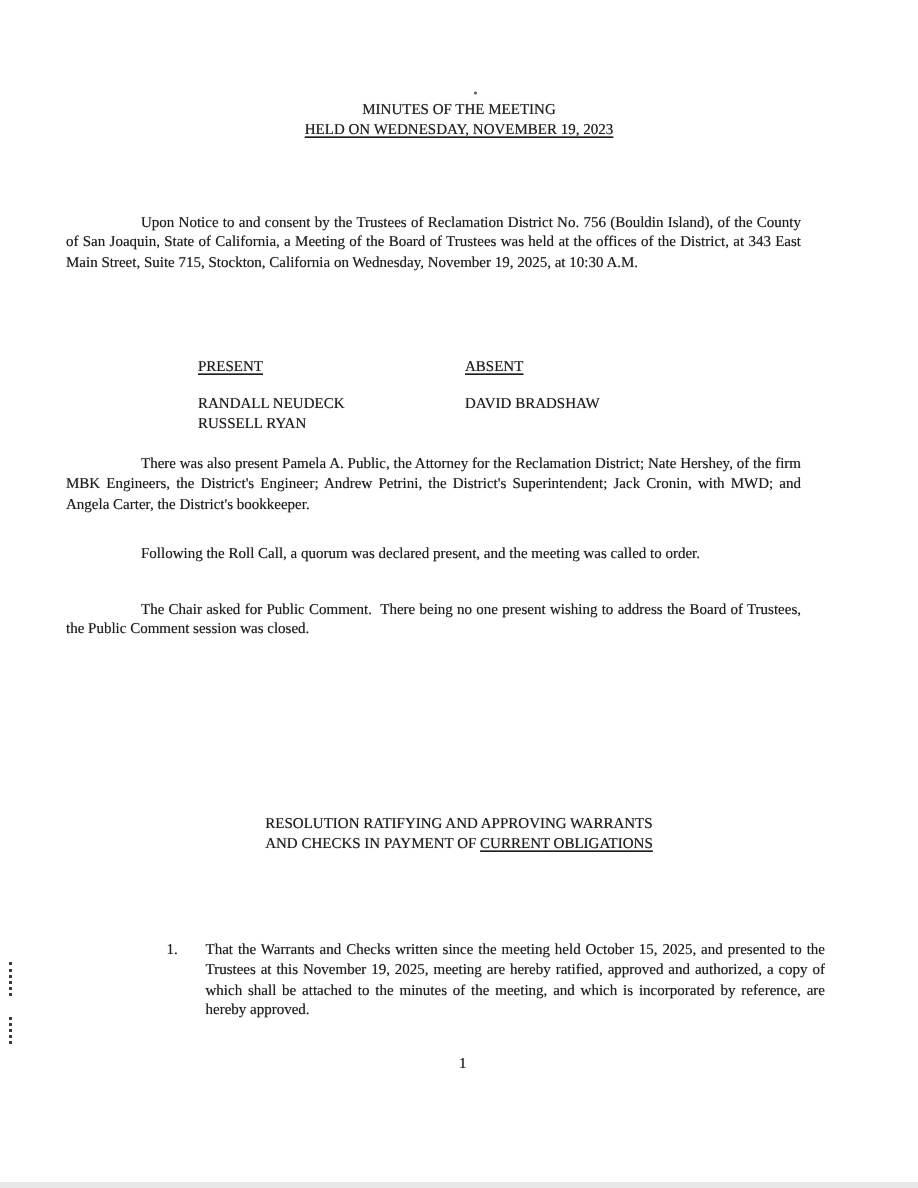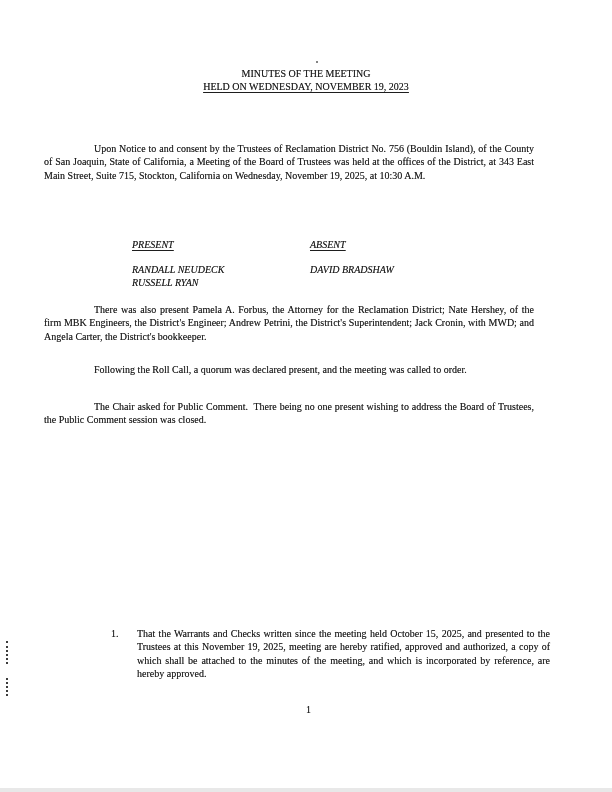--- a/index.html
+++ b/index.html
@@ -33,21 +33,21 @@
     width: 612px;
     text-align: center;
   }
   .center {
     position: absolute;
     left: 0;
     width: 612px;
     text-align: center;
   }
   .u { text-decoration: underline; text-underline-offset: 2px; }
-  .name-block { position: absolute; font-style: italic; }
+  .name-block { position: absolute; }
   .page-number { position: absolute; }
   
   .dot-artifact {
     position: absolute;
     left: 316px; top: 61px;
     width: 2px; height: 2px;
     background: #5a5a5a;
     border-radius: 50%;
   }
   .vline-artifact {
@@ -76,28 +76,32 @@
   <p class="para" style="top:142px">Upon Notice to and consent by the Trustees of Reclamation District No. 756 (Bouldin Island), of the County of San Joaquin, State of California, a Meeting of the Board of Trustees was held at the offices of the District, at 343 East Main Street, Suite 715, Stockton, California on Wednesday, November 19, 2025, at 10:30 A.M.</p>
 
 
   <div class="name-block u" style="left:132px; top:238px">PRESENT</div>
   <div class="name-block u" style="left:310px; top:238px">ABSENT</div>
 
   <div class="name-block" style="left:132px; top:263px">RANDALL NEUDECK</div>
   <div class="name-block" style="left:132px; top:276px">RUSSELL RYAN</div>
   <div class="name-block" style="left:310px; top:263px">DAVID BRADSHAW</div>
 
-  <p class="para" style="top:303px">There was also present Pamela A. Forbus, the Attorney for the Reclamation District; Nate Hershey, of the firm MBK Engineers, the District's Engineer; Andrew Petrini, the District's Superintendent; Jack Cronin, with MWD; and Angela Carter, the District's bookkeeper.</p>
+  <p class="para" style="top:303px">There was also present Pamela A. Public, the Attorney for the Reclamation District; Nate Hershey, of the firm MBK Engineers, the District's Engineer; Andrew Petrini, the District's Superintendent; Jack Cronin, with MWD; and Angela Carter, the District's bookkeeper.</p>
 
   <p class="para" style="top:400px">The Chair asked for Public Comment.  There being no one present wishing to address the Board of Trustees, the Public Comment session was closed.</p>
 
   <p class="para" style="top:363px">Following the Roll Call, a quorum was declared present, and the meeting was called to order.</p>
 
 
 
+  <div class="center" style="top:543px">
+    <div>RESOLUTION RATIFYING AND APPROVING WARRANTS</div>
+    <div><span>AND CHECKS IN PAYMENT OF </span><span class="u">CURRENT OBLIGATIONS</span></div>
+  </div>
 
 
   <div class="abs" style="left:111px; top:627px">1.</div>
   <div class="abs" style="left:137px; top:627px; width:413px; text-align:justify; white-space:pre-wrap">That the Warrants and Checks written since the meeting held October 15, 2025, and presented to the Trustees at this November 19, 2025, meeting are hereby ratified, approved and authorized, a copy of which shall be attached to the minutes of the meeting, and which is incorporated by reference, are hereby approved.</div>
 
   <div class="page-number" style="left:306px; top:703px">1</div>
 
 </div>
 
 </body></html>

